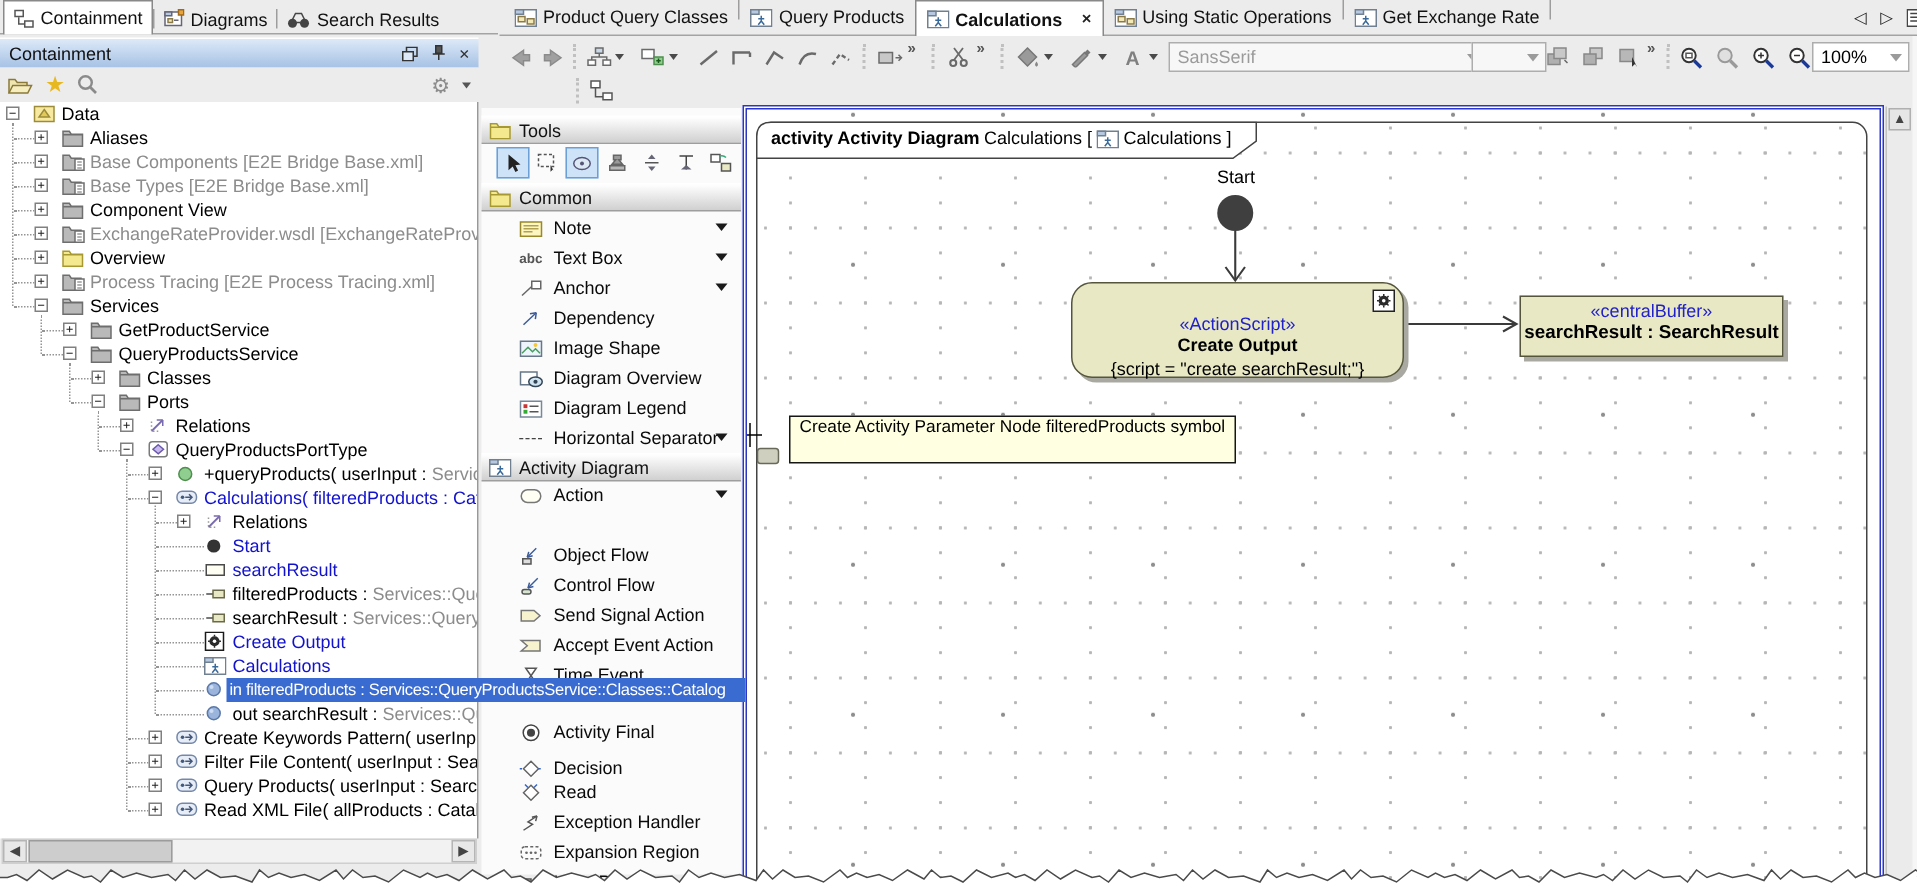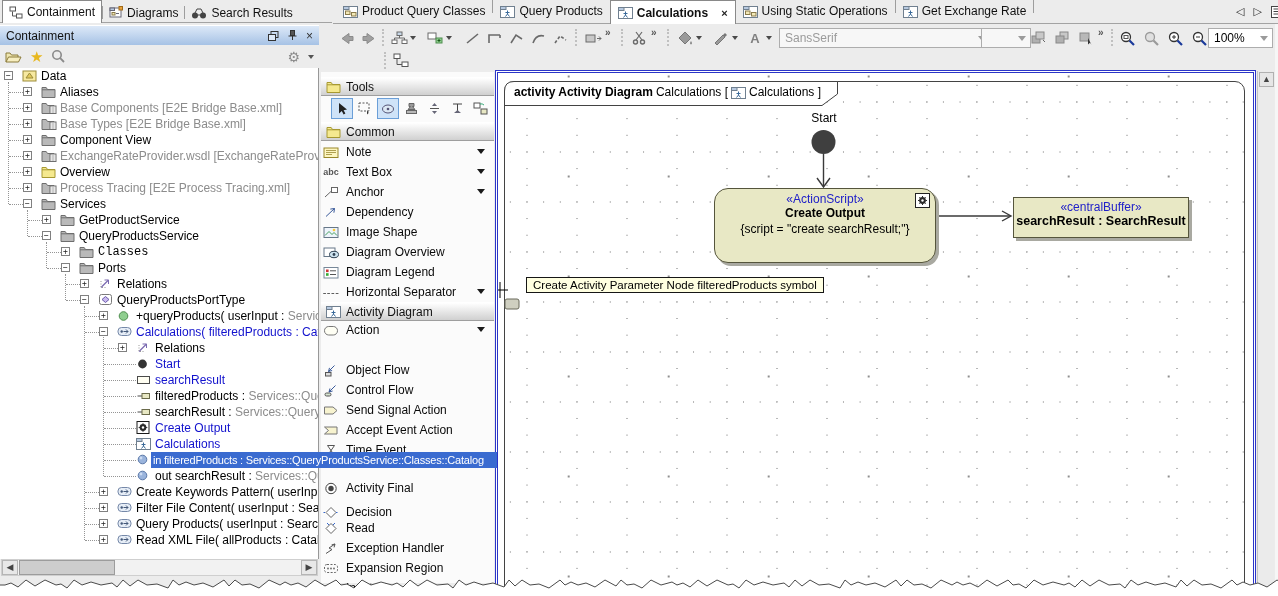--- a/index.html
+++ b/index.html
@@ -39,21 +39,21 @@
 .hstub{position:absolute;height:1px;border-top:1px dotted #959595;top:8px}
 .selrow{position:absolute;left:151px;top:452px;width:346px;height:16px;background:#3a6bd0;color:#fff;font-size:11px;letter-spacing:-0.2px;line-height:16px;padding-left:2px;white-space:nowrap;overflow:hidden;z-index:30}
 
 .hsb{position:absolute;left:1px;top:559px;width:317px;height:17px;background:#f2f2f2;border:1px solid #cfcfcf}
 .hsb .sbtn{position:absolute;top:0;width:16px;height:15px;background:#e8e8e8;border:1px solid #b5b5b5;color:#444;font-size:9px;line-height:13px;text-align:center}
 .hsb .thumb{position:absolute;left:17px;top:0;width:96px;height:15px;background:#cdcdcd;border:1px solid #9c9c9c}
 
 .pal{position:absolute;left:321px;top:72px;width:173px;height:511px;background:#fbfbfb}
 .phead{position:absolute;left:0;width:100%;height:19px;background:linear-gradient(#fff,#d0d0d0);border-bottom:1px solid #9e9e9e;border-top:1px solid #fff;display:flex;align-items:center;padding-left:5px;gap:5px;color:#111}
 .pitem{position:absolute;left:0;width:100%;height:20px;display:flex;align-items:center;color:#0a0a0a}
-.pitem .icon{width:20px;margin-left:0;justify-content:center}
+.pitem .icon{width:20px;margin-left:23px;justify-content:center}
 .pitem .lbl{margin-left:5px;white-space:nowrap}
 .pdd{position:absolute;right:9px;top:7px;width:0;height:0;border:4px solid transparent;border-top:5px solid #1a1a1a}
 .tbtn{position:absolute;top:26px;width:22px;height:21px;display:flex;align-items:center;justify-content:center}
 .tbtn.sel{background:#cfe3f8;border:1px solid #6b9fd8}
 
 .mtb{position:absolute;left:333px;top:24px;width:945px;height:46px;background:#ececec}
 .mtb .ti{position:absolute;top:5px;width:20px;height:18px;display:flex;align-items:center;justify-content:center}
 .mtb .dd{position:absolute;top:12px;width:0;height:0;border:3.5px solid transparent;border-top:4.5px solid #4a4a4a}
 .mtb .ov{position:absolute;top:3px;color:#555;font-size:10px;font-weight:bold;letter-spacing:-1px}
 .vsep{position:absolute;top:5px;height:17px;width:2px;border-left:2px dotted #c0c0c0}
@@ -65,21 +65,21 @@
 .cv{position:absolute;left:495px;top:70px;width:761px;height:535px;border:1px solid #2b35c8;background:#fff}
 .cvi{position:absolute;inset:1px;border:1px solid #2b35c8;background:#fff;overflow:hidden;
  background-image:radial-gradient(circle,#8f8f8f 1.3px,transparent 1.5px),radial-gradient(circle,#b6b6b6 0.9px,transparent 1.1px),radial-gradient(circle,#b6b6b6 0.9px,transparent 1.1px);
  background-size:100px 100px,16.6667px 50px,50px 16.6667px;background-position:20.7px 53.5px,4px 54px,54px 4px}
 .frame{position:absolute;left:6px;top:8px;width:741px;height:600px;border:1px solid #434343;border-radius:10px 10px 0 0}
 .flabel{position:absolute;left:6px;top:8px}
 .flabeltext{position:absolute;left:16px;top:12px;white-space:nowrap;color:#000;display:flex;align-items:center;gap:3px}
 .node{position:absolute;background:#e8e8c5;border:1px solid #55553c;box-shadow:3px 3px 0 #a9a9a1;text-align:center}
 .stereo{color:#2121c9}
 .cvtext{position:absolute;color:#000}
-.tooltip{position:absolute;left:28px;top:204px;height:16px;background:#ffffe1;border:1px solid #161616;font-size:11.5px;line-height:15px;padding:0 6px;white-space:nowrap;z-index:8}
+.tooltip{position:absolute;left:28px;top:204px;height:32px;background:#ffffe1;border:1px solid #161616;font-size:11.5px;line-height:15px;padding:0 6px;white-space:nowrap;z-index:8}
 
 .vsb{position:absolute;left:1257px;top:71px;width:17px;height:524px;background:#ebebeb;border-left:1px solid #c2c2c2}
 .vsb .sbtn{position:absolute;left:1px;top:1px;width:15px;height:15px;background:#e6e6e6;border:1px solid #b0b0b0;color:#444;font-size:9px;line-height:13px;text-align:center}
 .rstrip{position:absolute;left:1275px;top:24px;width:3px;height:559px;background:#f6f6f6}
 .tear{position:absolute;left:0;top:573px;width:1278px;height:23px;z-index:60}
 </style>
 </head>
 <body>
 
 <div class="app">
@@ -355,21 +355,21 @@
       </div>
       <div class="trow" style="top: 176px;">
         <div class="hstub" style="left: 47px; width: 14px;"></div>
         <div class="exp" style="left: 61px;">+</div>
         <span class="icon" style="position: absolute; left: 79px; top: 1px;">
           <svg width="15" height="13">
             <path d="M1 2.5 h4.2 l1.3 2 H14 v8 H1 Z" fill="#b9b9b9" stroke="#6e6e6e"></path>
             <path d="M1 4.8 H14" stroke="#6e6e6e"></path>
           </svg>
         </span>
-        <span class="tl" style="left: 98px; font-family: Liberation Mono, monospace;">Classes</span>
+        <span class="tl" style="left: 98px;">Classes</span>
       </div>
       <div class="trow" style="top: 192px;">
         <div class="hstub" style="left: 47px; width: 14px;"></div>
         <div class="exp" style="left: 61px;">−</div>
         <span class="icon" style="position: absolute; left: 79px; top: 1px;">
           <svg width="15" height="13">
             <path d="M1 2.5 h4.2 l1.3 2 H14 v8 H1 Z" fill="#b9b9b9" stroke="#6e6e6e"></path>
             <path d="M1 4.8 H14" stroke="#6e6e6e"></path>
           </svg>
         </span>
@@ -1002,21 +1002,21 @@
         <span>Calculations ]</span>
       </div>
       <div class="cvtext" style="left:300px;top:38px;width:52px;text-align:center">Start</div>
       <svg style="position:absolute;left:0;top:0;pointer-events:none" width="757" height="509">
         <circle cx="325.5" cy="69" r="12" fill="#3f3f3f"></circle>
         <line x1="325.5" y1="81" x2="325.5" y2="113" stroke="#3a3a3a" stroke-width="1.4"></line>
         <polyline points="319,105 325.5,114 332,105" fill="none" stroke="#3a3a3a" stroke-width="1.4"></polyline>
         <line x1="440" y1="143" x2="512" y2="143" stroke="#3a3a3a" stroke-width="1.4"></line>
         <polyline points="504,138 513,143 504,148" fill="none" stroke="#3a3a3a" stroke-width="1.4"></polyline>
       </svg>
-      <div class="node" style="left:216px;top:115px;width:222px;height:75px;border-radius:14px;padding-top:3px">
+      <div class="node" style="left:216px;top:115px;width:222px;height:64px;border-radius:14px;padding-top:20px">
         <div class="stereo">«ActionScript»</div>
         <div style="font-weight:bold">Create Output</div>
         <div style="margin-top:2px">{script = "create searchResult;"}</div>
         <span class="icon" style="position:absolute;right:5px;top:4px;width:15px;height:15px;background:#fff;border:1px solid #222">
           <svg width="11" height="11">
               <circle cx="5.5" cy="5.5" r="3.4" fill="#2a2a2a"></circle>
               <circle cx="5.5" cy="5.5" r="1.2" fill="#fff"></circle>
               <path d="M5.5 1v1.3 M5.5 8.7V10 M1 5.5h1.3 M8.7 5.5H10 M2.3 2.3l1 1 M7.7 7.7l1 1 M8.7 2.3l-1 1 M2.3 8.7l1-1" stroke="#2a2a2a"></path>
             </svg>
         </span>

